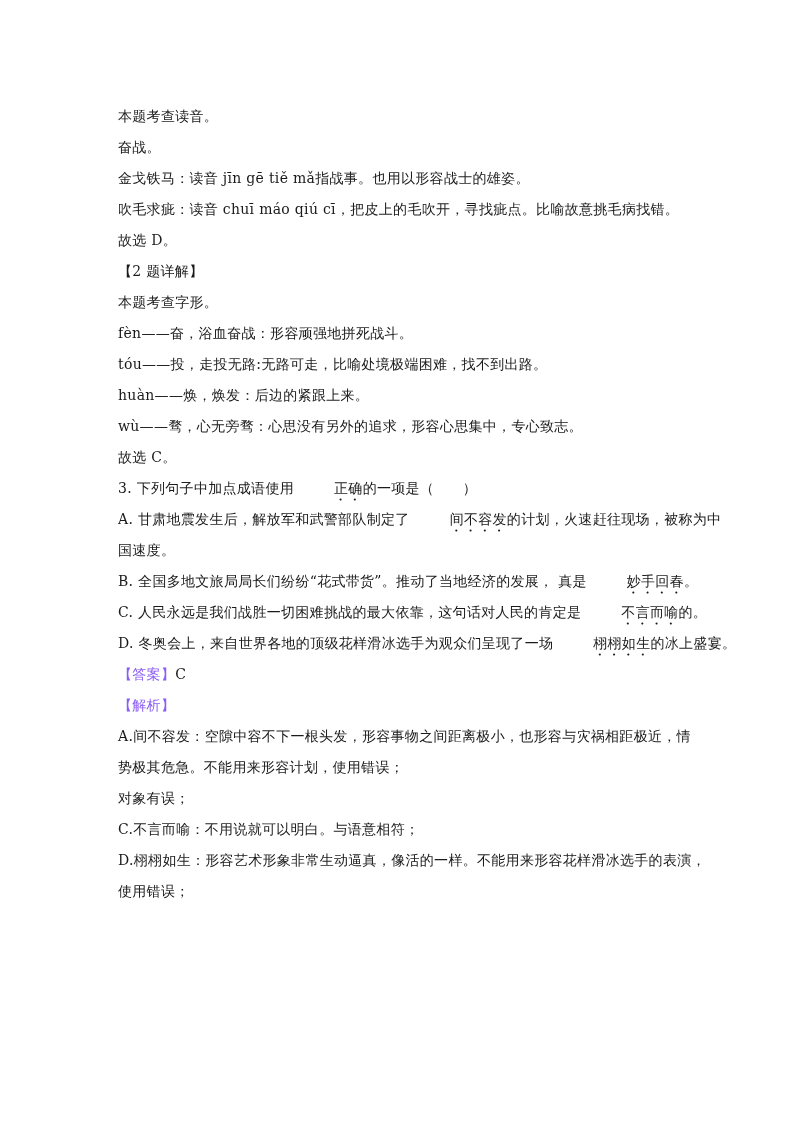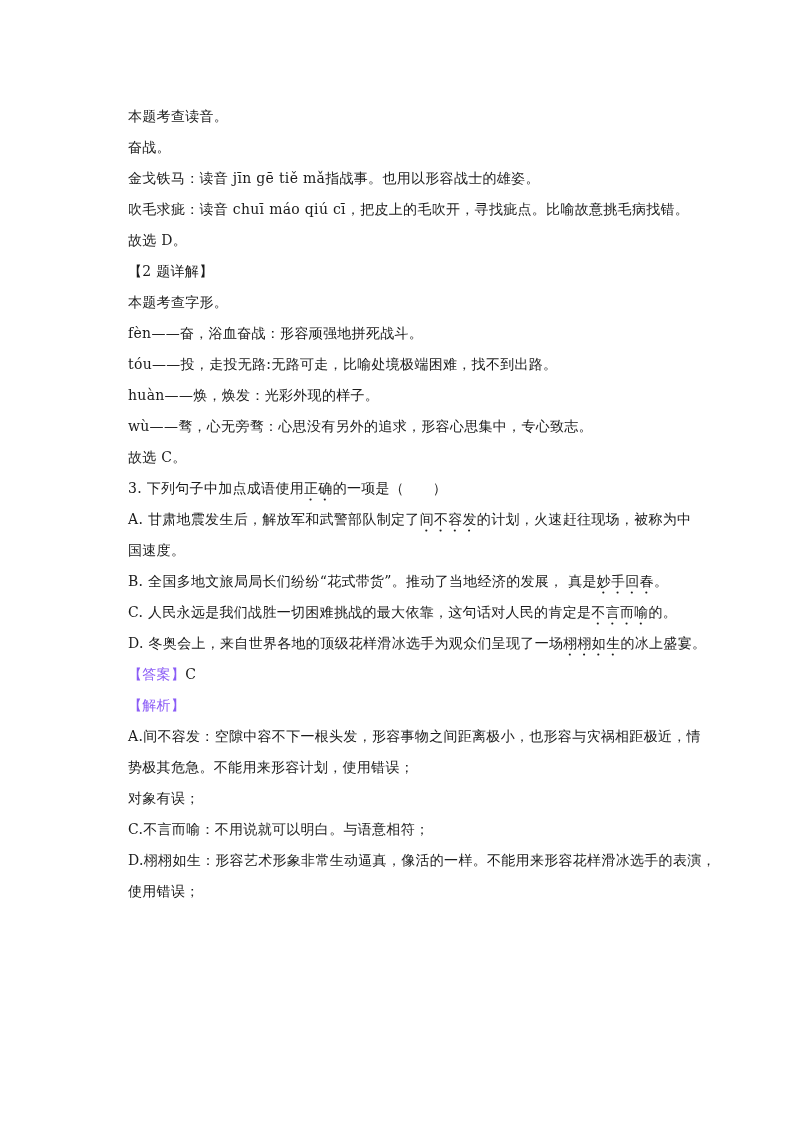--- a/index.html
+++ b/index.html
@@ -1,38 +1,38 @@
 <!DOCTYPE html>
 <html><head>
 <meta charset="utf-8">
 <style>
   html, body { margin: 0; padding: 0; background: #ffffff; }
   body { width: 793px; height: 1122px; position: relative; overflow: hidden;
          font-family: "DejaVu Serif", "Liberation Serif", serif; color: #1a1a1a; }
-  .page { position: absolute; left: 128px; top: 104px; width: 562px; }
+  .page { position: absolute; left: 118px; top: 104px; width: 562px; }
   .line { height: 31px; line-height: 24px; font-size: 14px; white-space: nowrap; letter-spacing: 0.3px; }
   .blue { color: #8b5cf6; }
-  .em { text-emphasis: dot; -webkit-text-emphasis: dot; text-emphasis-position: under right; -webkit-text-emphasis-position: under; }
+  .em { text-emphasis: dot; -webkit-text-emphasis: dot; text-emphasis-position: under right; padding-left: 40px; -webkit-text-emphasis-position: under; }
 </style>
 </head>
 <body>
 
 <div class="page">
 
   <div class="line">本题考查读音。</div>
   <div class="line">奋战。</div>
   <div class="line">金戈铁马：读音 jīn gē tiě mǎ指战事。也用以形容战士的雄姿。</div>
   <div class="line">吹毛求疵：读音 chuī máo qiú cī，把皮上的毛吹开，寻找疵点。比喻故意挑毛病找错。</div>
   <div class="line">故选 D。</div>
 
   <div class="line">【2 题详解】</div>
   <div class="line">本题考查字形。</div>
   <div class="line">fèn——奋，浴血奋战：形容顽强地拼死战斗。</div>
   <div class="line">tóu——投，走投无路:无路可走，比喻处境极端困难，找不到出路。</div>
-  <div class="line">huàn——焕，焕发：光彩外现的样子。</div>
+  <div class="line">huàn——焕，焕发：后边的紧跟上来。</div>
   <div class="line">wù——骛，心无旁骛：心思没有另外的追求，形容心思集中，专心致志。</div>
   <div class="line">故选 C。</div>
 
   <div class="line">
     <span>3. 下列句子中加点成语使用</span><span class="em">正确</span><span>的一项是（　　）</span>
   </div>
 
   <div class="line">
     <span>A. 甘肃地震发生后，解放军和武警部队制定了</span><span class="em">间不容发</span><span>的计划，火速赶往现场，被称为中</span>
   </div>

